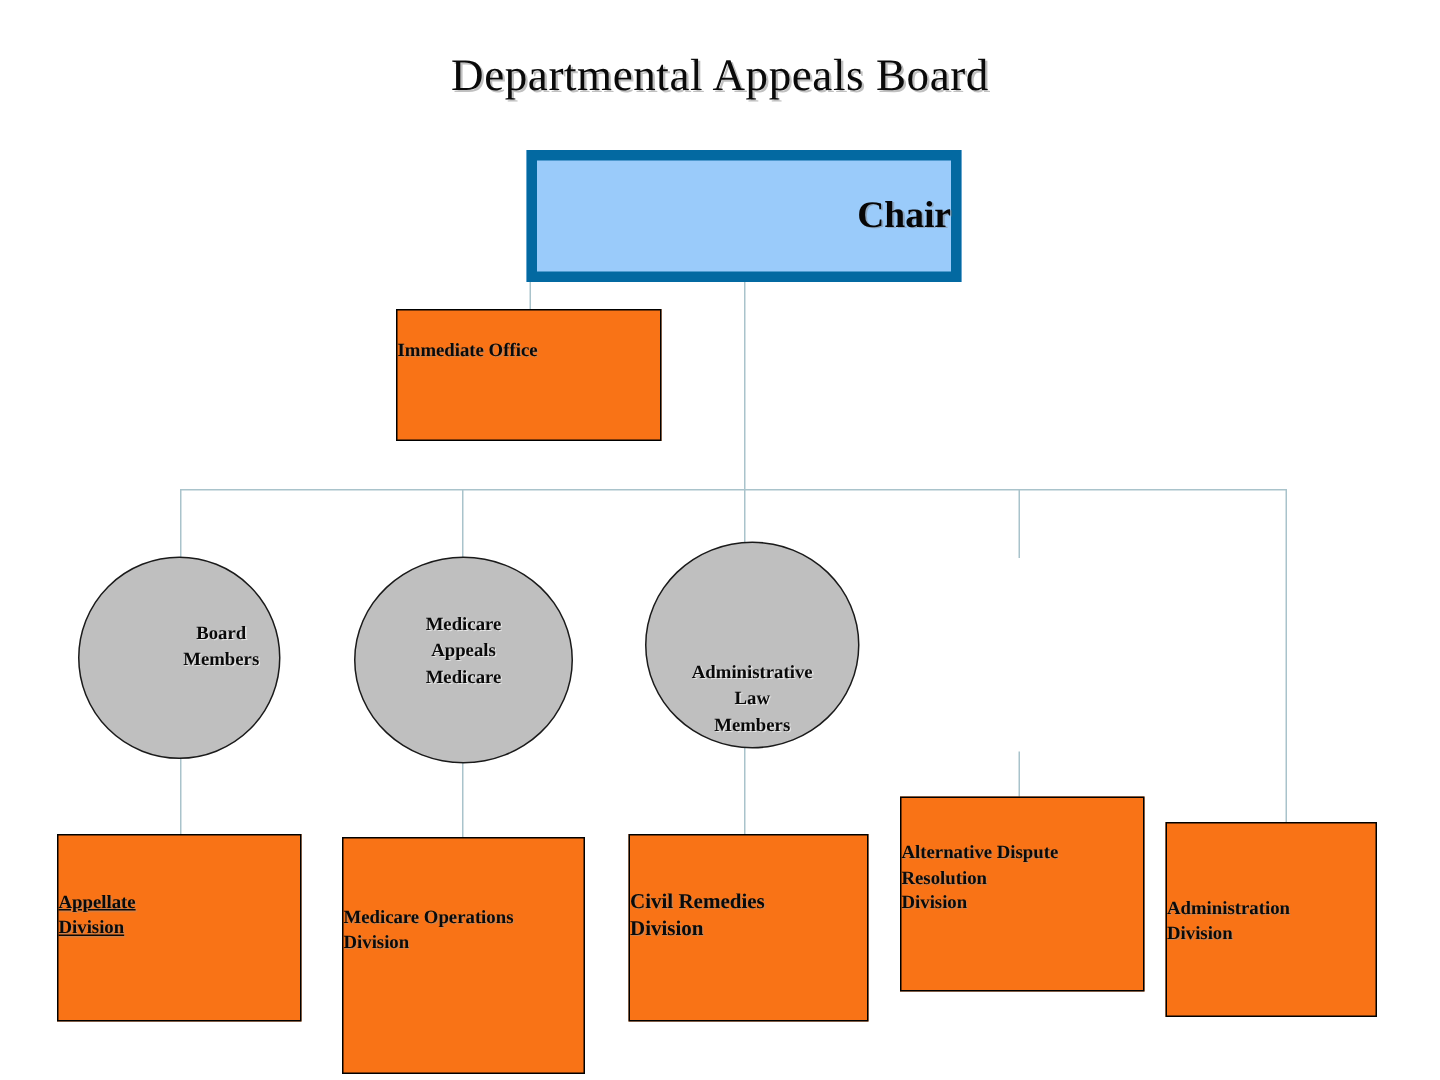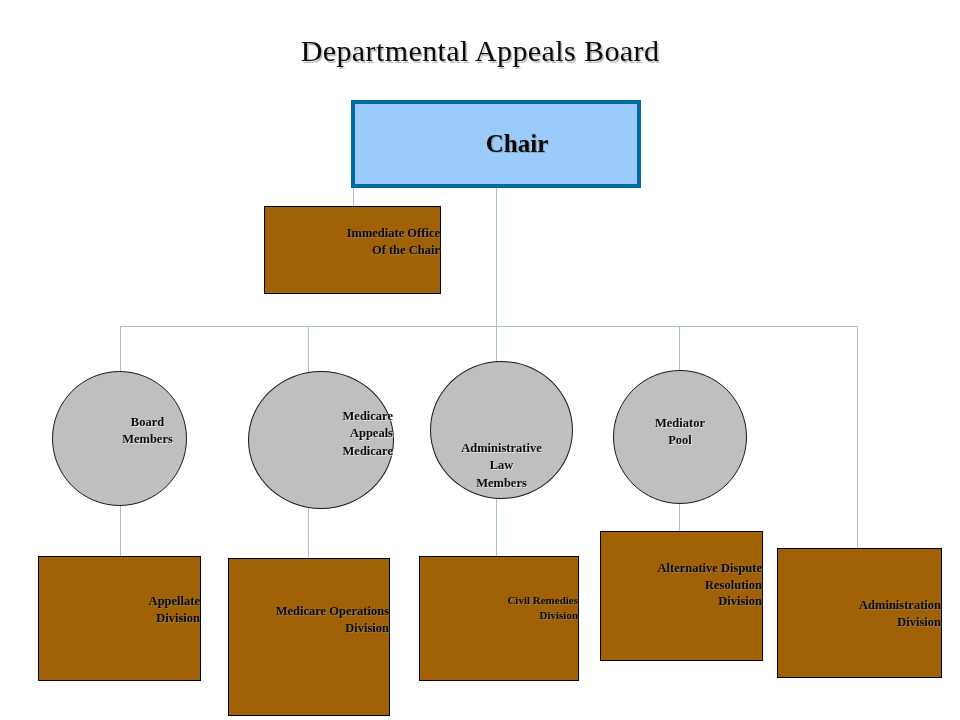--- a/index.html
+++ b/index.html
@@ -36,47 +36,47 @@
     position: absolute;
     background: #a9c3cb;
   }
   .line.v { width: 1px; }
   .line.h { height: 1px; }
 
   
   .node-box {
     position: absolute;
     box-sizing: border-box;
-    background: #a16207;
+    background: #f97316;
     border: 1px solid #000000;
-    text-align: right;
+    text-align: left;
     color: #0a0a0a;
     font-weight: bold;
   }
   .node-box .txt {
     position: absolute;
     left: 0;
     width: 100%;
     line-height: 1.32;
     text-shadow: 0.9px 0.9px 0 rgba(150,150,150,0.5);
   }
 
   
   #chair-box {
     position: absolute;
     box-sizing: border-box;
     left: 351px;
     top: 100px;
     width: 290px;
     height: 88px;
     background: #9acbfa;
-    border: 4px solid #0369a1;
+    border: 7px solid #0369a1;
     display: flex;
     align-items: center;
-    justify-content: center;
+    justify-content: flex-end;
     padding-left: 42px;
   }
   #chair-box .txt {
     font-size: 25px;
     font-weight: bold;
     color: #060606;
     text-shadow: 1.2px 1.2px 0 rgba(120,120,120,0.45);
   }
 
   
@@ -107,43 +107,43 @@
     left: 0;
     width: 100%;
     line-height: 1.38;
     font-size: 12.5px;
     text-shadow: 0.9px 0.9px 0 rgba(235,235,235,0.85);
   }
 
   #circle-board-members  { left: 52px;  top: 371px; width: 135px; height: 135px; }
   #circle-board-members .txt  { top: 42px; padding-left: 28px; }
 
-  #circle-medicare-appeals { left: 248px; top: 371px; width: 146px; height: 138px; text-align: right; }
+  #circle-medicare-appeals { left: 236px; top: 371px; width: 146px; height: 138px; }
   #circle-medicare-appeals .txt { top: 36px; }
 
   #circle-alj            { left: 430px; top: 361px; width: 143px; height: 138px; }
   #circle-alj .txt       { top: 39px; margin-top: 39px; }
 
   #circle-mediator-pool  { left: 613px; top: 370px; width: 134px; height: 134px; }
   #circle-mediator-pool .txt  { top: 44px; }
 
   
   #box-appellate          { left: 38px;  top: 556px; width: 163px; height: 125px; }
-  #box-appellate .txt     { top: 36px; font-size: 12.5px; }
+  #box-appellate .txt     { top: 36px; font-size: 12.5px; text-decoration: underline; }
 
   #box-medicare-ops       { left: 228px; top: 558px; width: 162px; height: 158px; }
   #box-medicare-ops .txt  { top: 44px; font-size: 12.5px; }
 
   #box-civil-remedies     { left: 419px; top: 556px; width: 160px; height: 125px; }
-  #box-civil-remedies .txt{ top: 36px; font-size: 11px; }
+  #box-civil-remedies .txt{ top: 36px; font-size: 14px; }
 
   #box-adr                { left: 600px; top: 531px; width: 163px; height: 130px; }
   #box-adr .txt           { top: 28px; font-size: 12.5px; }
 
-  #box-administration     { left: 777px; top: 548px; width: 165px; height: 130px; }
+  #box-administration     { left: 777px; top: 548px; width: 141px; height: 130px; }
   #box-administration .txt{ top: 48px; font-size: 12.5px; }
 </style>
 </head>
 <body>
 
 <div id="canvas">
 
   <div id="chart-title">Departmental Appeals Board</div>
 
   <div class="line v" style="left:353px; top:187px; height:20px;"></div>
@@ -163,21 +163,20 @@
   <div class="line v" style="left:496px; top:496px; height:60px;"></div>
   <div class="line v" style="left:679px; top:501px; height:47px;"></div>
 
   <div id="chair-box">
     <span class="txt">Chair</span>
   </div>
 
   <div id="immediate-office-box" class="node-box">
     <div class="txt">
       <div>Immediate Office</div>
-      <div>Of the Chair</div>
     </div>
   </div>
 
   <div id="circle-board-members" class="node-circle">
     <div class="txt">
       <div>Board</div>
       <div>Members</div>
     </div>
   </div>
 
@@ -190,26 +189,20 @@
   </div>
 
   <div id="circle-alj" class="node-circle">
     <div class="txt">
       <div>Administrative</div>
       <div>Law</div>
       <div>Members</div>
     </div>
   </div>
 
-  <div id="circle-mediator-pool" class="node-circle">
-    <div class="txt">
-      <div>Mediator</div>
-      <div>Pool</div>
-    </div>
-  </div>
 
   <div id="box-appellate" class="node-box">
     <div class="txt">
       <div>Appellate</div>
       <div>Division</div>
     </div>
   </div>
 
   <div id="box-medicare-ops" class="node-box">
     <div class="txt">

